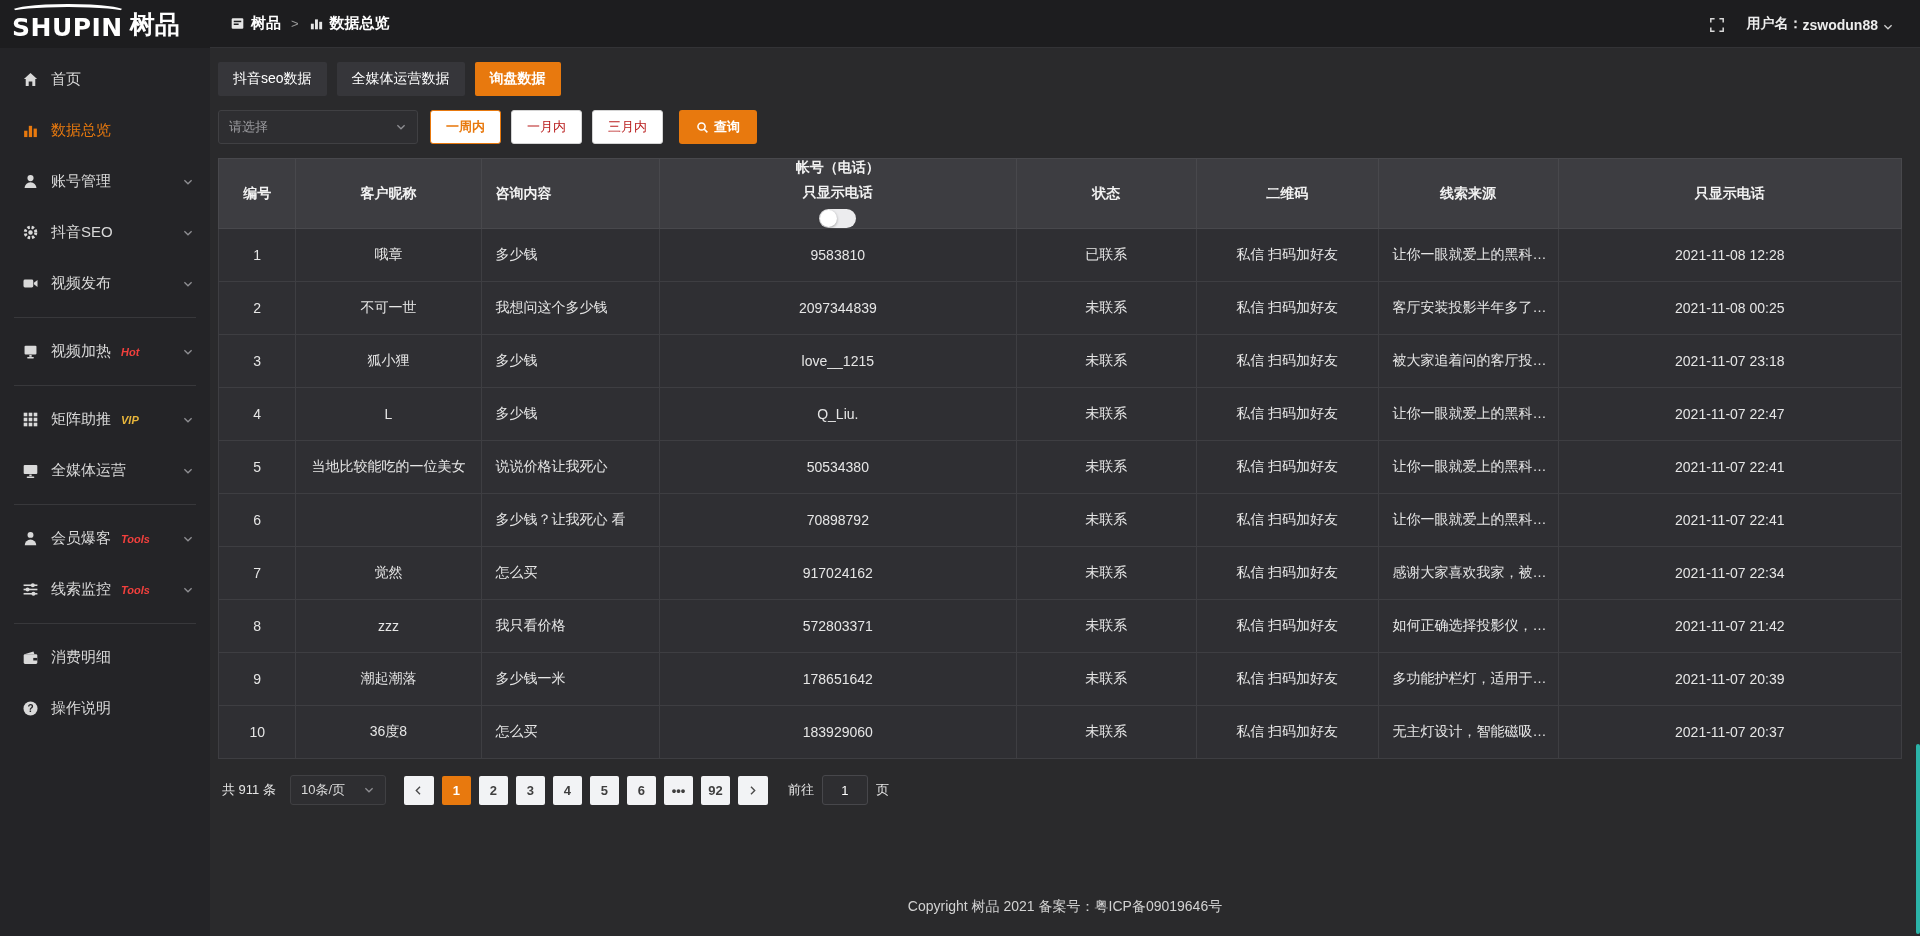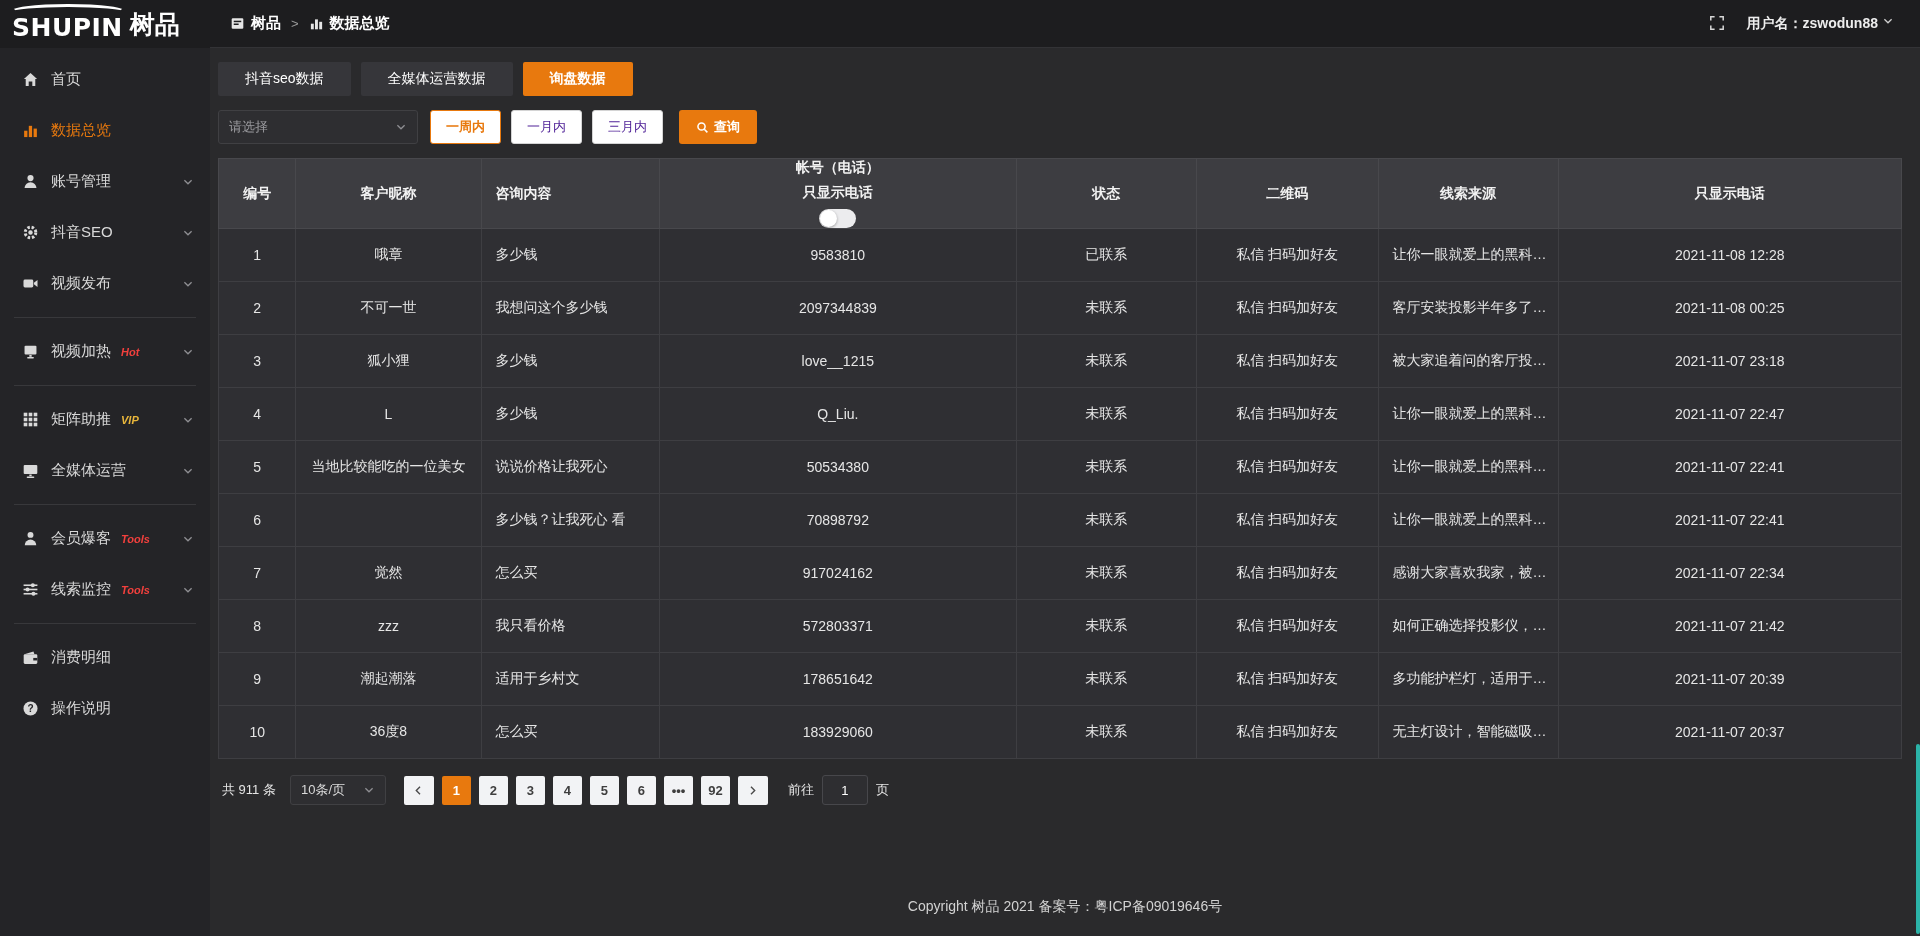--- a/index.html
+++ b/index.html
@@ -33,42 +33,42 @@
   .nav-divider { height: 1px; background: #38383b; margin: 8px 14px; }
 
   
   .main { flex: 1; display: flex; flex-direction: column; min-width: 0; }
   .topbar { height: 48px; flex: 0 0 48px; background: #1d1d1f; display: flex; align-items: center;
             justify-content: space-between; padding: 0 26px 0 20px; border-bottom: 1px solid #333336; }
   .breadcrumb { display: flex; align-items: center; font-size: 15px; font-weight: bold; color: #fff; }
   .crumb { display: inline-flex; align-items: center; gap: 6px; cursor: pointer; }
   .crumb .icon { width: 15px; height: 15px; color: #e6e6e6; }
   .crumb-sep { margin: 0 10px; color: #9a9a9a; font-size: 13px; font-weight: normal; }
-  .topbar-right { display: flex; align-items: flex-start; font-size: 14px; }
+  .topbar-right { display: flex; align-items: flex-end; font-size: 14px; }
   .fs-btn { width: 16px; height: 16px; color: #d8d8d8; display: inline-flex; cursor: pointer; margin-right: 22px; }
   .fs-btn svg { width: 100%; height: 100%; }
   .user-label, .user-name { color: #ededed; font-weight: bold; }
   .user-caret { width: 12px; height: 12px; color: #cfcfcf; display: inline-flex; margin-left: 4px; cursor: pointer; }
   .user-caret svg { width: 100%; height: 100%; }
 
   
   .content { padding: 14px 18px 0 8px; flex: 1 0 auto; }
   .tabs { display: flex; gap: 10px; margin-bottom: 14px; }
-  .tab { padding: 8px 27px; background: #36363a; color: #fff; font-size: 14px; border-radius: 2px; cursor: pointer; }
+  .tab { padding: 8px 15px; background: #36363a; color: #fff; font-size: 14px; border-radius: 2px; cursor: pointer; }
   .tab.active { background: var(--accent); font-weight: bold; }
 
   .filterbar { display: flex; align-items: center; margin-bottom: 14px; }
   .select { width: 200px; height: 34px; background: #2e2e31; border: 1px solid #404043; border-radius: 3px;
             display: flex; align-items: center; justify-content: space-between; padding: 0 10px;
             font-size: 13px; color: #9c9ca0; cursor: pointer; }
   .select-caret { width: 12px; height: 12px; color: #8f8f93; display: inline-flex; }
   .select-caret svg { width: 100%; height: 100%; }
   .ranges { display: flex; gap: 10px; margin-left: 12px; }
   .range-btn { height: 34px; padding: 0 15px; background: #fff; border: 1px solid #d4d4d4; border-radius: 3px;
-               font-size: 13px; color: #4c1d95; cursor: pointer; font-family: inherit; }
+               font-size: 13px; color: #b91c1c; cursor: pointer; font-family: inherit; }
   .range-btn.active { color: var(--accent); border-color: var(--accent); font-weight: bold; }
   .btn-query { height: 34px; padding: 0 17px; margin-left: 16px; background: var(--accent); color: #fff;
                border: none; border-radius: 3px; font-size: 13px; font-weight: bold;
                display: inline-flex; align-items: center; gap: 5px; cursor: pointer; font-family: inherit; }
   .q-icon { width: 13px; height: 13px; display: inline-flex; }
   .q-icon svg { width: 100%; height: 100%; }
 
   
   .grid { width: 100%; border-collapse: collapse; table-layout: fixed; font-size: 14px; }
   .grid th { background: #3d3d41; height: 70px; font-weight: bold; color: #f2f2f2;
@@ -493,21 +493,21 @@
               <td class="cell-content al">我只看价格</td>
               <td class="cell-account">572803371</td>
               <td class="cell-status orange">未联系</td>
               <td class="cell-qr orange">私信 扫码加好友</td>
               <td class="cell-source orange al">如何正确选择投影仪，买投影...</td>
               <td class="cell-date">2021-11-07 21:42</td>
             </tr>
             <tr>
               <td class="cell-no">9</td>
               <td class="cell-nickname">潮起潮落</td>
-              <td class="cell-content al">适用于乡村文</td>
+              <td class="cell-content al">多少钱一米</td>
               <td class="cell-account">178651642</td>
               <td class="cell-status orange">未联系</td>
               <td class="cell-qr orange">私信 扫码加好友</td>
               <td class="cell-source orange al">多功能护栏灯，适用于乡村文...</td>
               <td class="cell-date">2021-11-07 20:39</td>
             </tr>
             <tr>
               <td class="cell-no">10</td>
               <td class="cell-nickname">36度8</td>
               <td class="cell-content al">怎么买</td>

